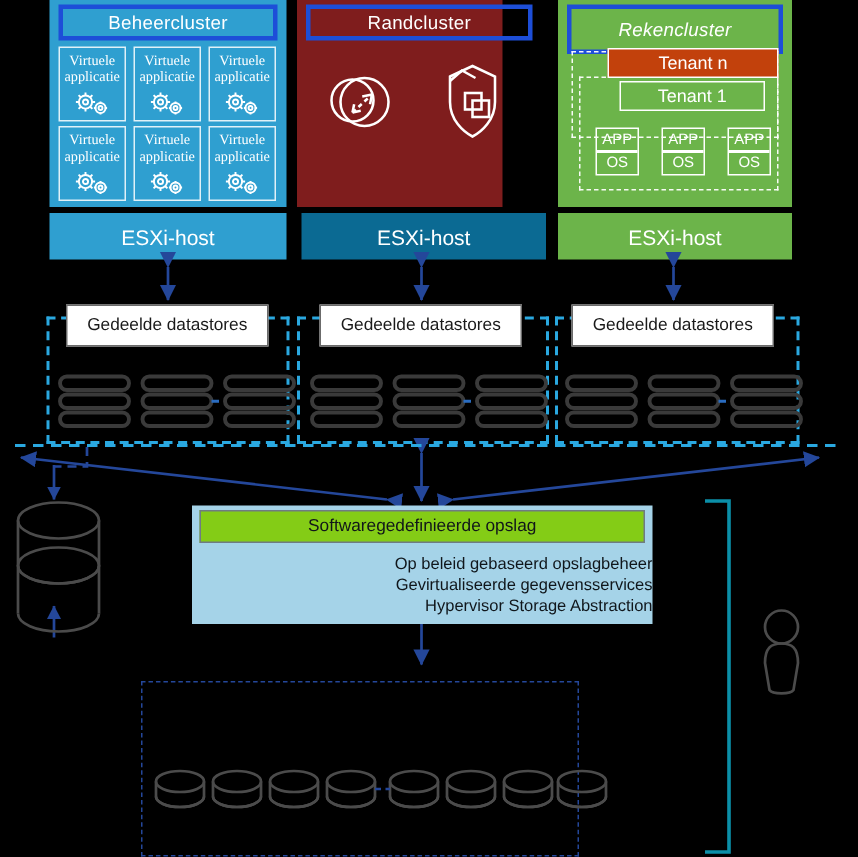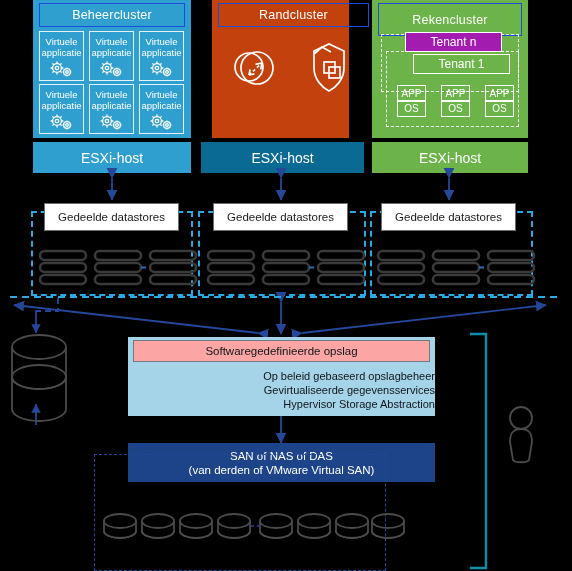--- a/index.html
+++ b/index.html
@@ -4,29 +4,30 @@
 <style>
   html,body{margin:0;padding:0;background:#000;}
   body{width:572px;height:571px;position:relative;overflow:hidden;
        font-family:"Liberation Sans","DejaVu Sans",sans-serif;}
   .stage{position:absolute;left:0;top:0;width:572px;height:571px;}
   .abs{position:absolute;box-sizing:border-box;}
 
   
   .cluster{box-sizing:border-box;}
   .cluster-title{
-    box-sizing:border-box;border:1px solid #1d4ed8;color:#ffffff;
+    box-sizing:border-box;border:3px solid #1d4ed8;color:#ffffff;
     display:flex;align-items:center;justify-content:center;
     font-size:12.5px;letter-spacing:.2px;
   }
   .vm-cell{
     box-sizing:border-box;border:1px solid rgba(255,255,255,.85);
     color:#ffffff;font-size:9.5px;line-height:11px;text-align:center;
     display:flex;flex-direction:column;align-items:center;justify-content:flex-start;
     padding-top:4px;
+    font-family:Liberation Serif, serif;
   }
   .vm-cell .lbl{white-space:pre-line;}
   .gears{margin-top:2px;}
 
   .esxi{
     box-sizing:border-box;color:#ffffff;font-size:14px;
     display:flex;align-items:center;justify-content:center;
   }
 
   
@@ -46,21 +47,21 @@
   .ds-box{
     box-sizing:border-box;background:#ffffff;border:1px solid #6b6b6b;
     color:#1a1a1a;font-size:11.5px;display:flex;align-items:center;justify-content:center;
   }
   .dash-cyan{box-sizing:border-box;border:2px dashed #2aa8e0;}
   .dash-navy{box-sizing:border-box;border:1.5px dashed #24479a;}
 
   
   .sds-wrap{box-sizing:border-box;background:#a5d3e8;}
   .sds-head{
-    box-sizing:border-box;background:#fca5a5;border:1px solid #6f7b82;
+    box-sizing:border-box;background:#84cc16;border:1px solid #6f7b82;
     color:#11161a;font-size:11.5px;display:flex;align-items:center;justify-content:center;
   }
   .sds-body{color:#10161b;font-size:11px;line-height:14px;text-align:right;padding-top:6px;white-space:pre-line;}
   .san{
     box-sizing:border-box;background:#1d4488;color:#ffffff;font-size:11.5px;
     line-height:14px;text-align:center;display:flex;align-items:center;justify-content:center;
     white-space:pre-line;
   }
   svg{display:block;overflow:visible;}
 </style>
@@ -163,21 +164,21 @@
           <path d="M10 1.6v2M10 12.4v2M3.6 8h2M14.4 8h2M5.4 3.4l1.4 1.4M13.2 11.2l1.4 1.4M14.6 3.4l-1.4 1.4M6.8 11.2l-1.4 1.4"></path>
           <circle cx="20" cy="12" r="3.4"></circle>
               <circle cx="20" cy="12" r="1.3"></circle>
           <path d="M20 7.6v1.6M20 14.8v1.6M15.6 12h1.6M22.8 12h1.6"></path>
         </g>
           </svg>
       </span>
     </div>
   </div>
 
-  <div class="abs cluster" style="left:212px;top:0px;width:137px;height:138px;background:#c2410c;">
+  <div class="abs cluster" style="left:198px;top:0px;width:137px;height:138px;background:#7f1d1d;">
     <div class="cluster-title" style="position:absolute;left:6px;top:3px;width:151px;height:24px;">Randcluster</div>
     <span class="abs" style="left:18px;top:42px;">
       <svg width="52" height="52" viewBox="0 0 52 52">
           <g fill="none" stroke="#ffffff" stroke-width="1.7">
         <circle cx="19" cy="25" r="14"></circle>
             <circle cx="27" cy="26" r="16"></circle>
         <path d="M19 33l13-12" stroke-dasharray="3 2.4"></path>
         <path d="M32 21l-6.5 1.3M32 21l-1.3 6.5"></path>
         <path d="M19 33l5.5-1.1M19 33l1.1-5.5"></path>
       </g>
@@ -189,26 +190,26 @@
         <path d="M14 11 L29 4 L44 11 V28 C44 40 35 48 29 51 C23 48 14 40 14 28 Z"></path>
         <path d="M14 14 L22 7 L31 12"></path>
         <rect x="24" y="22" width="11" height="11"></rect>
         <rect x="29" y="27" width="11" height="11"></rect>
       </g>
         </svg>
     </span>
   </div>
 
   <div class="abs cluster" style="left:372px;top:0px;width:156px;height:138px;background:#6cb44a;">
-    <div class="cluster-title" style="position:absolute;left:6px;top:3px;width:144px;height:33px;">Rekencluster</div>
+    <div class="cluster-title" style="position:absolute;left:6px;top:3px;width:144px;height:33px;font-style:italic;">Rekencluster</div>
 
     <div class="dashbox-white abs" style="left:9px;top:34px;width:138px;height:58px;"></div>
     <div class="dashbox-white abs" style="left:14px;top:51px;width:133px;height:76px;"></div>
 
-    <div class="tenant-box abs" style="left:33px;top:32px;width:97px;height:20px;background:#a21caf;">Tenant n</div>
+    <div class="tenant-box abs" style="left:33px;top:32px;width:114px;height:20px;background:#c2410c;">Tenant n</div>
     <div class="tenant-box abs" style="left:41px;top:54px;width:97px;height:20px;background:#6cb44a;">Tenant 1</div>
 
     <div class="appos abs" style="left:25px;top:85px;width:29px;height:32px;">
       <span>APP</span>
       <span class="sep"></span>
       <span>OS</span>
     </div>
     <div class="appos abs" style="left:69px;top:85px;width:29px;height:32px;">
       <span>APP</span>
       <span class="sep"></span>
@@ -339,22 +340,20 @@
       </svg>
   </span>
 
   <div class="abs sds-wrap" style="left:128px;top:337px;width:307px;height:79px;">
     <div class="sds-head" style="position:absolute;left:5px;top:3px;width:297px;height:22px;">Softwaregedefinieerde opslag</div>
     <div class="sds-body" style="position:absolute;left:0;top:26px;width:307px;">Op beleid gebaseerd opslagbeheer
 Gevirtualiseerde gegevensservices
 Hypervisor Storage Abstraction</div>
   </div>
 
-  <div class="abs san" style="left:128px;top:443px;width:307px;height:39px;">SAN of NAS of DAS
-(van derden of VMware Virtual SAN)</div>
 
   <div class="abs dash-navy" style="left:94px;top:454px;width:292px;height:117px;"></div>
 
   <svg class="abs" style="left:100px;top:508px;width:300px;height:42px;" width="300" height="42" viewBox="0 0 300 42">
     <g fill="none" stroke="#4b4b4b" stroke-width="1.8">
       <g>
           <ellipse cx="20" cy="13" rx="16" ry="7"></ellipse>
           <path d="M4 13v10a16 7 0 0 0 32 0V13"></path>
           <path d="M4 23a16 7 0 0 0 32 0"></path>
         </g>

